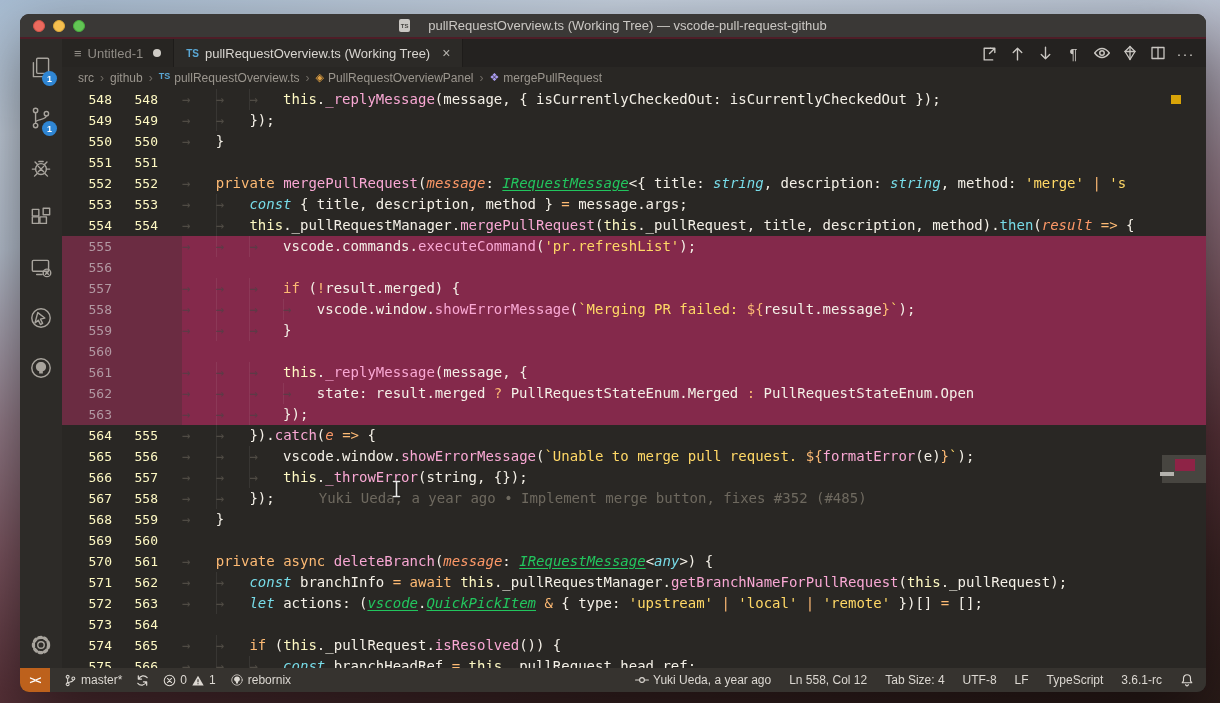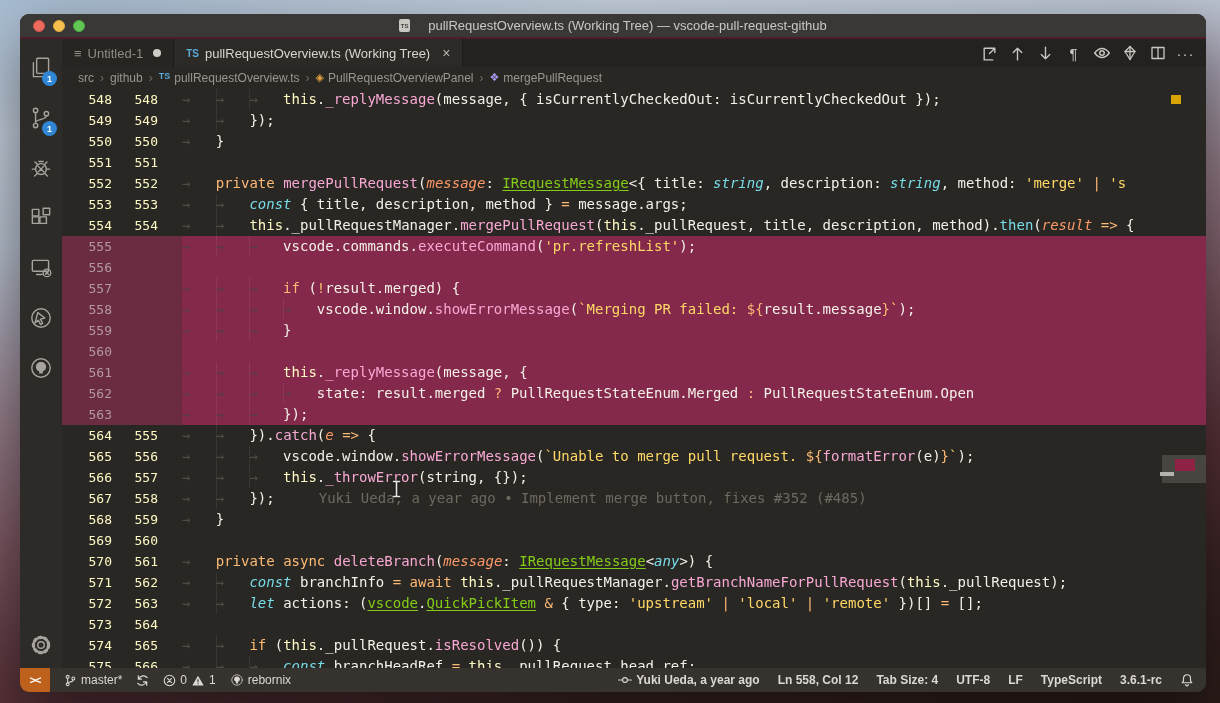--- a/index.html
+++ b/index.html
@@ -65,39 +65,39 @@
   .codeln{flex:1;overflow:hidden;white-space:pre;}
   .line.del{background:#84294b;}
   .line.del .gutter{background:#6b2c42;}
   .line.del .num{color:#b298a2;}
   .tab-ws{display:inline-block;width:4ch;color:#4f4b44;}
   .tab-ws.g{box-shadow:inset 1px 0 rgba(255,255,255,.07);}
   .line.del .tab-ws{color:#5d3a46;}
   .tok-w{color:#f4f0e7;}
   .tok-pink{color:#fdba74;text-align:center;}
   .tok-green{color:#f9a8d4;}
-  .tok-greenu{color:#84cc16;text-decoration:underline;text-underline-offset:2px;}
+  .tok-greenu{color:#22c55e;text-decoration:underline;text-underline-offset:2px;font-style:italic;}
   .tok-orange{color:#fef9c3;}
   .tok-orangei{color:#fc9867;font-style:italic;}
   .tok-yellow{color:#ffd866;}
   .tok-cyan{color:#78dce8;}
   .tok-cyani{color:#78dce8;font-style:italic;}
   .blame{color:#6e695f;margin-left:44px;}
   .ov-marker{position:absolute;top:6px;right:25px;width:10px;height:9px;background:#d8a408;}
   .scroll-widget{position:absolute;top:366px;right:0;width:44px;height:28px;background:#474540;}
   .scroll-widget .redbar{position:absolute;left:13px;top:4px;width:20px;height:12px;background:#8e2346;}
   .scroll-widget .dash{position:absolute;left:-2px;top:17px;width:14px;height:4px;background:#b5b3ae;}
   .ibeam{position:absolute;left:329px;top:391px;filter:drop-shadow(0 0 1px rgba(0,0,0,.8));}
   
   .statusbar{height:24px;flex:0 0 24px;background:#36332f;display:flex;align-items:center;
     font-size:12px;color:#dcd8d2;padding-right:12px;}
   .remote{width:30px;height:24px;background:#bd611c;color:#fff;display:flex;align-items:center;
     justify-content:center;font-weight:bold;font-size:11px;letter-spacing:-1px;}
   .sb-item{display:flex;align-items:center;gap:4px;margin-left:14px;white-space:nowrap;}
-  .sb-right{margin-left:auto;display:flex;align-items:center;gap:0;font-weight:bold;}
+  .sb-right{margin-left:auto;display:flex;align-items:center;gap:0;}
   .sb-right .sb-item{margin-left:18px;}
   svg.ic{stroke:currentColor;fill:none;stroke-width:1.3;stroke-linecap:round;stroke-linejoin:round;}
 </style>
 </head>
 <body>
 
 <div class="wallpaper"></div>
 
 <div class="window">
 

